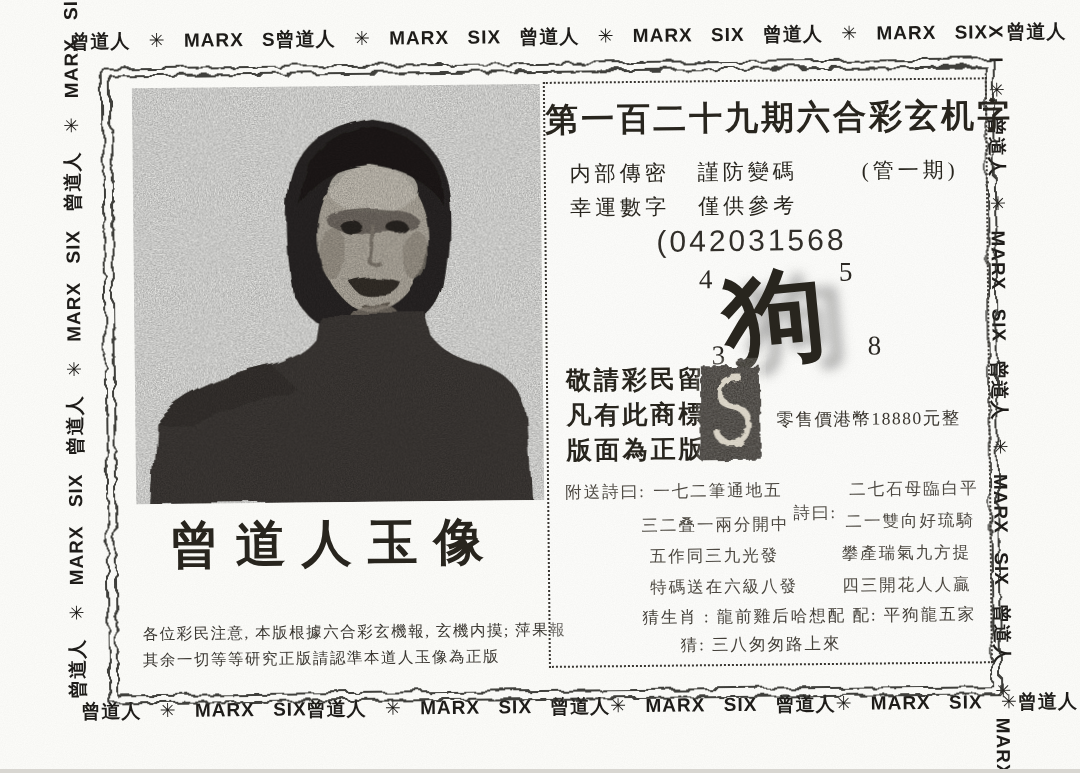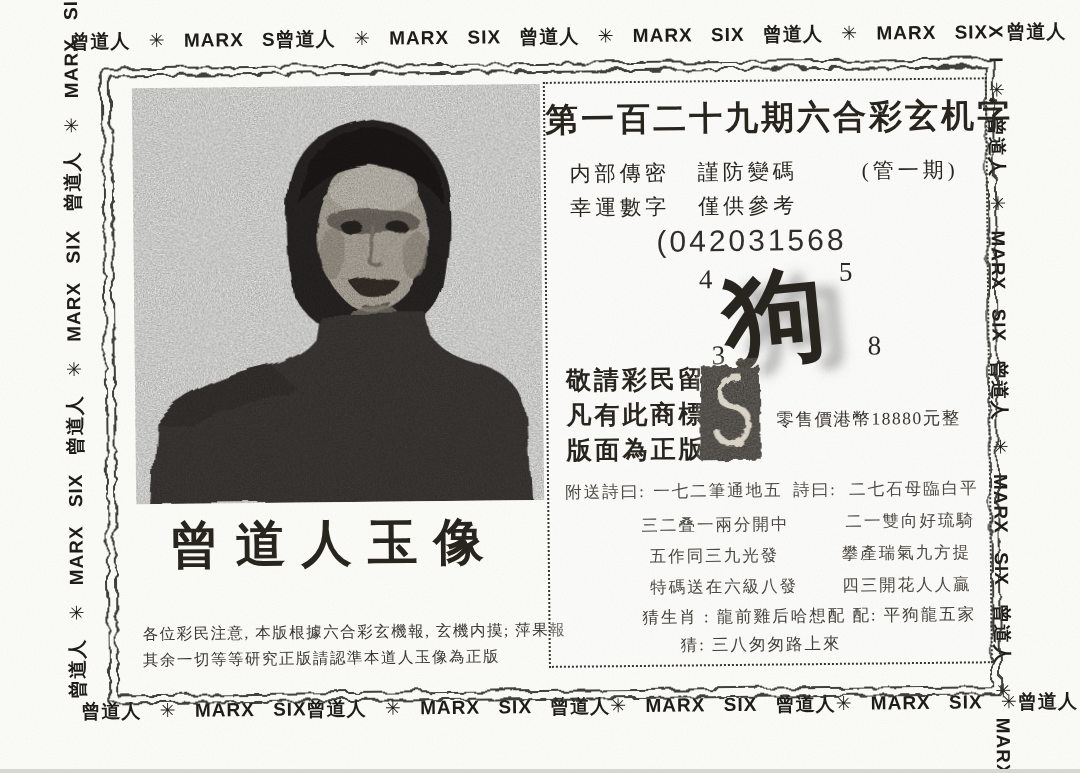--- a/index.html
+++ b/index.html
@@ -146,21 +146,21 @@
       </svg>
 
       <div class="abs price" style="left:228px;top:326px;">零售價港幣18880元整</div>
 
       <div class="abs poem" style="left:16px;top:398px;">附送詩曰:</div>
       <div class="abs poem" style="left:104px;top:398px;">一七二筆通地五</div>
       <div class="abs poem" style="left:92px;top:432px;">三二叠一兩分開中</div>
       <div class="abs poem" style="left:100px;top:463px;">五作同三九光發</div>
       <div class="abs poem" style="left:100px;top:494px;">特碼送在六級八發</div>
 
-      <div class="abs poem" style="left:244px;top:398px;">詩曰:</div>
+      <div class="abs poem" style="left:244px;top:421px;">詩曰:</div>
       <div class="abs poem" style="left:300px;top:398px;">二七石母臨白平</div>
       <div class="abs poem" style="left:296px;top:430px;">二一雙向好琉騎</div>
       <div class="abs poem" style="left:292px;top:462px;">攀產瑞氣九方提</div>
       <div class="abs poem" style="left:292px;top:494px;">四三開花人人贏</div>
 
       <div class="abs guess" style="left:92px;top:524px;">猜生肖 : 龍前雞后哈想配  配: 平狗龍五家</div>
       <div class="abs guess" style="left:130px;top:552px;">猜: 三八匆匆路上來</div>
     </div>
 
   </div>

